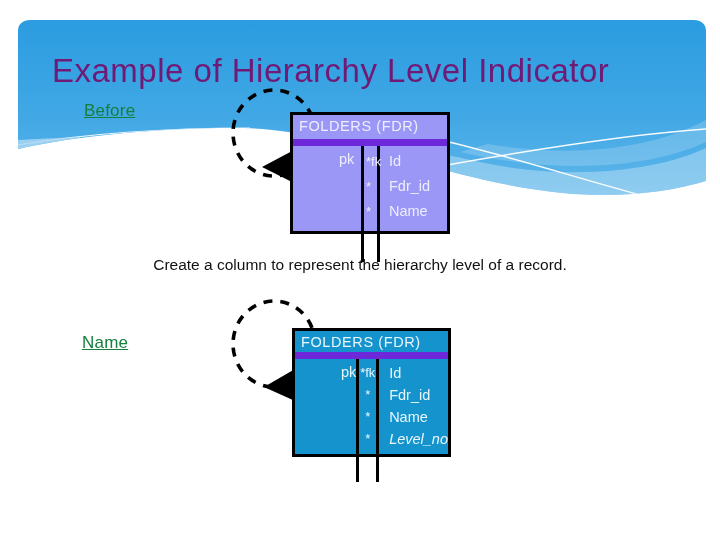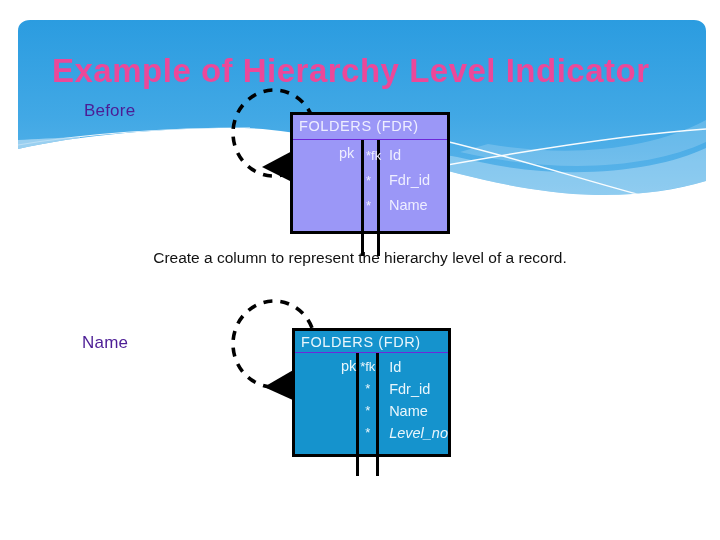--- a/index.html
+++ b/index.html
@@ -3,36 +3,36 @@
 <meta charset="utf-8">
 <style>
   html,body{margin:0;padding:0;}
   .slide{
     position:relative; width:720px; height:540px; background:#ffffff;
     font-family:"Liberation Sans", sans-serif; overflow:hidden;
   }
   .bg{position:absolute; left:0; top:0;}
   .title{
     position:absolute; left:52px; top:52px; width:640px;
-    font-size:33px; font-weight:700; color:#ec4899; letter-spacing:0.5px;
+    font-size:33px; font-weight:400; color:#701a75; letter-spacing:0.5px;
     white-space:nowrap;
   }
   .section-label{
-    position:absolute; font-size:17px; color:#4c1d95; letter-spacing:0.2px;
+    position:absolute; font-size:17px; color:#15803d; letter-spacing:0.2px;text-decoration:underline;
   }
   .label-before{left:84px; top:101px;}
   .label-after{left:82px; top:333px;}
   .caption{
-    position:absolute; left:60px; top:249px; width:600px; text-align:center;
+    position:absolute; left:60px; top:256px; width:600px; text-align:center;
     font-size:15.5px; color:#111111;
   }
   
   .etable{position:absolute; border:3px solid #000;}
   .etable .hdr{
-    border-bottom:1px solid #6d28d9; padding:3px 16px 0 6px;
+    border-bottom:7px solid #6d28d9; padding:3px 16px 0 6px;
     font-size:14.5px; letter-spacing:0.6px; white-space:nowrap;
   }
   .etable .tbody{display:flex; height:100%;margin-left:40px;}
   .etable .col{box-sizing:border-box;}
   .etable .col div, .etable .col span{white-space:nowrap;}
   .before-table{left:290px; top:112px; width:154px; height:116px; background:#9b97f7; color:#eeeeff;}
   .before-table .hdr{height:21px;}
   .before-table .col-pk{width:31px; border-right:3px solid #000; padding:5px 0 0 6px; font-size:14.5px;}
   .before-table .col-fk{width:16px; border-right:3px solid #000; padding:3px 0 0 2px; font-size:13px;}
   .before-table .col-fk div{line-height:25px; overflow:visible;}

